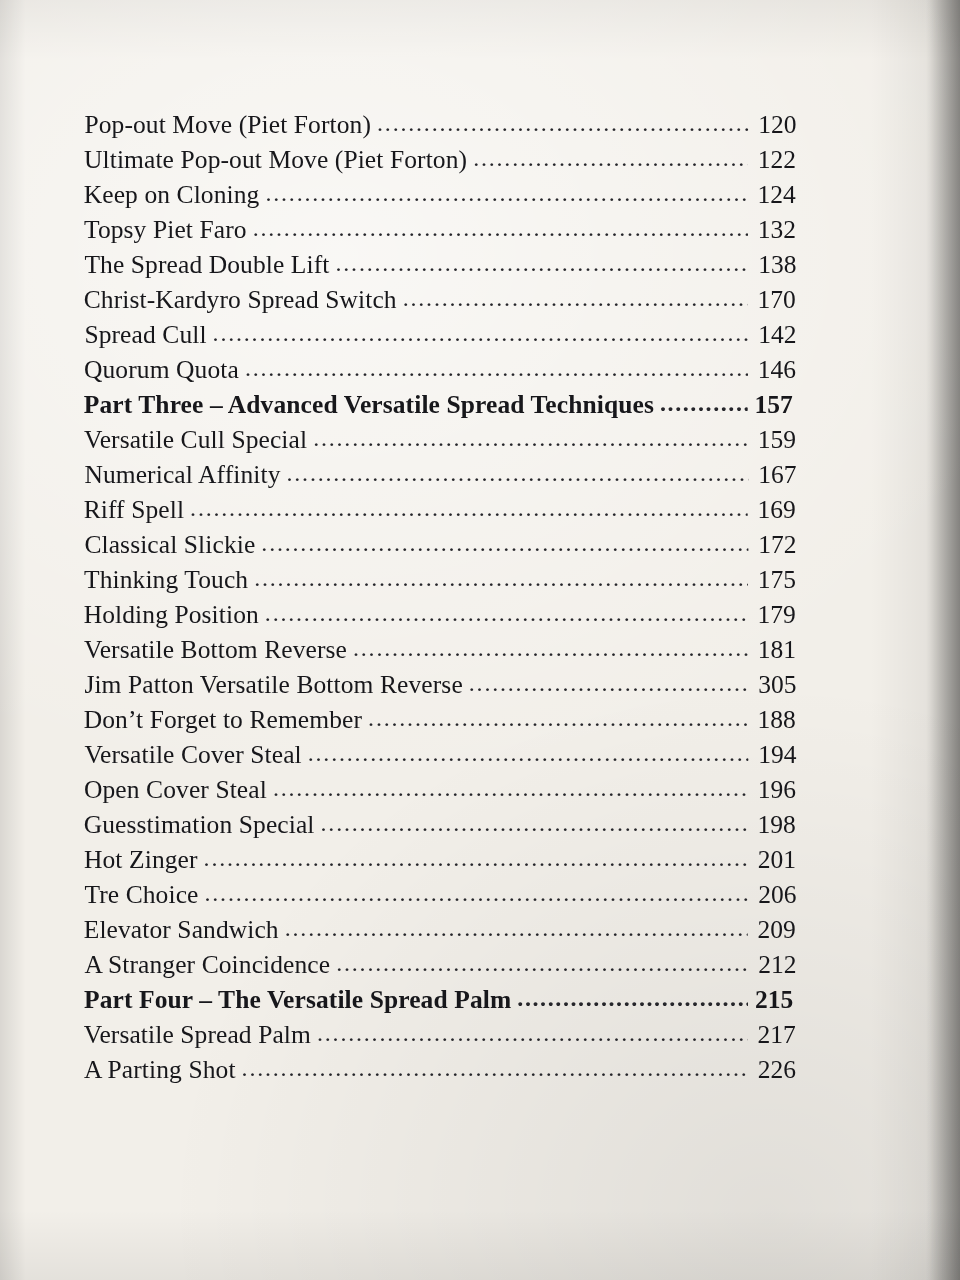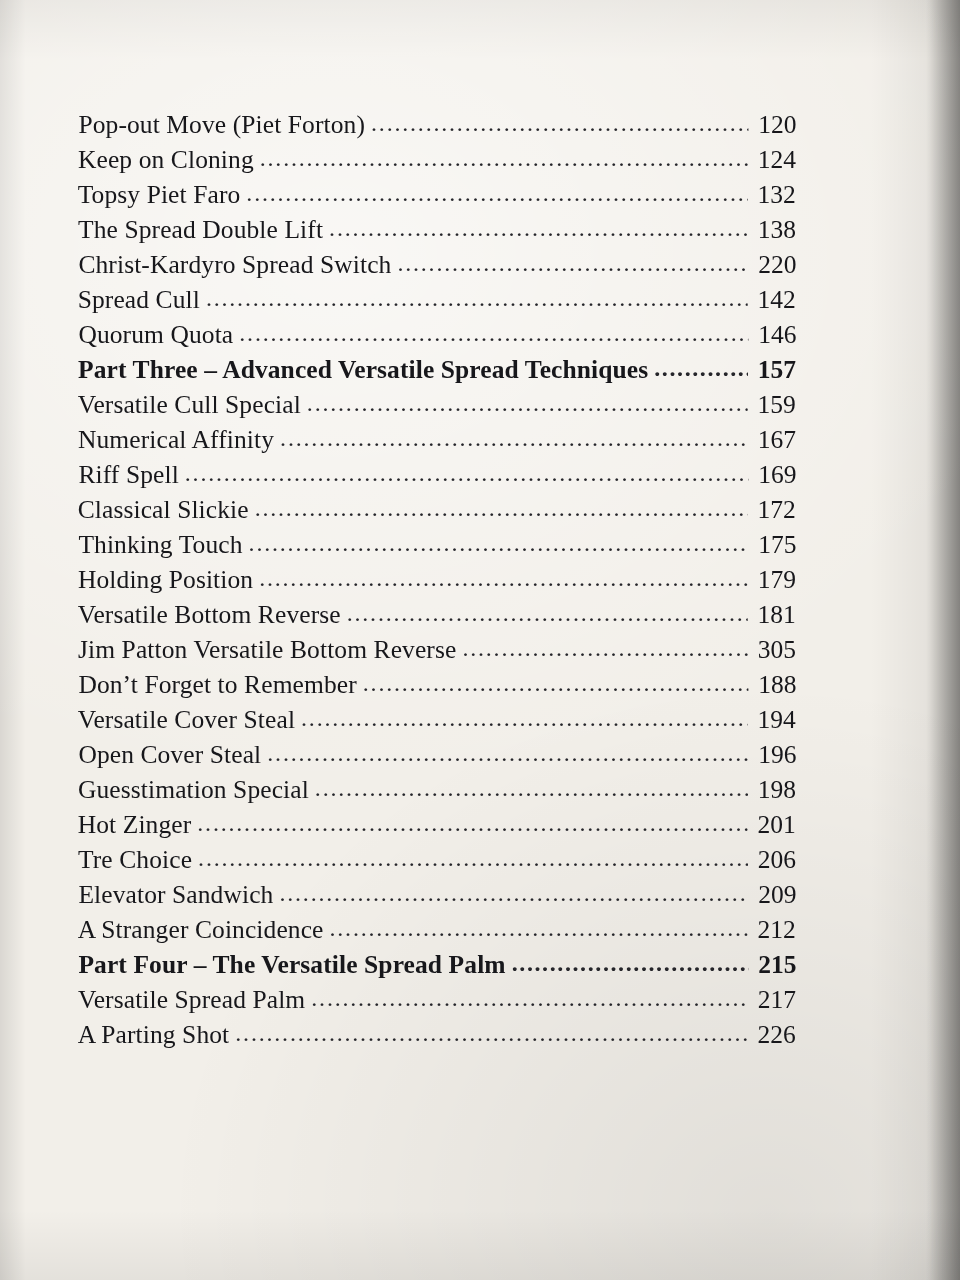--- a/index.html
+++ b/index.html
@@ -62,20 +62,21 @@
     font-size: 25.5px;
     line-height: 1.0;
     color: #17171b;
     height: 35px;
     white-space: nowrap;
   }
 
   .toc-title {
     flex: 0 0 auto;
     letter-spacing: 0.1px;
+    margin-left: 6px;
   }
 
   .toc-leader {
     flex: 1 1 auto;
     overflow: hidden;
     margin: 0 4px 0 6px;
     position: relative;
     top: -2px;
     font-size: 24px;
     letter-spacing: 1.8px;
@@ -88,20 +89,21 @@
   .toc-page {
     flex: 0 0 auto;
     width: 44px;
     text-align: right;
     font-variant-numeric: lining-nums;
   }
 
   .part .toc-title,
   .part .toc-page {
     font-weight: bold;
+    text-align: center;
   }
   .part .toc-leader {
     font-weight: bold;
     letter-spacing: 1.6px;
   }
 
   
   .toc-row:nth-child(odd)  { transform: translateX(0.4px); }
   .toc-row:nth-child(3n)   { transform: translateX(-0.3px); }
 </style>
@@ -112,38 +114,43 @@
   <div id="paper-sheen"></div>
   <div id="gutter"></div>
 
   <div id="toc">
       <div class="toc-row">
         <span class="toc-title">Pop-out Move (Piet Forton)</span>
         <span class="toc-leader"></span>
         <span class="toc-page">120</span>
       </div>
       <div class="toc-row">
+        <span class="toc-title">Ultimate Pop-out Move (Piet Forton)</span>
+        <span class="toc-leader"></span>
+        <span class="toc-page">122</span>
+      </div>
+      <div class="toc-row">
         <span class="toc-title">Keep on Cloning</span>
         <span class="toc-leader"></span>
         <span class="toc-page">124</span>
       </div>
       <div class="toc-row">
         <span class="toc-title">Topsy Piet Faro</span>
         <span class="toc-leader"></span>
         <span class="toc-page">132</span>
       </div>
       <div class="toc-row">
         <span class="toc-title">The Spread Double Lift</span>
         <span class="toc-leader"></span>
         <span class="toc-page">138</span>
       </div>
       <div class="toc-row">
         <span class="toc-title">Christ-Kardyro Spread Switch</span>
         <span class="toc-leader"></span>
-        <span class="toc-page">220</span>
+        <span class="toc-page">170</span>
       </div>
       <div class="toc-row">
         <span class="toc-title">Spread Cull</span>
         <span class="toc-leader"></span>
         <span class="toc-page">142</span>
       </div>
       <div class="toc-row">
         <span class="toc-title">Quorum Quota</span>
         <span class="toc-leader"></span>
         <span class="toc-page">146</span>

